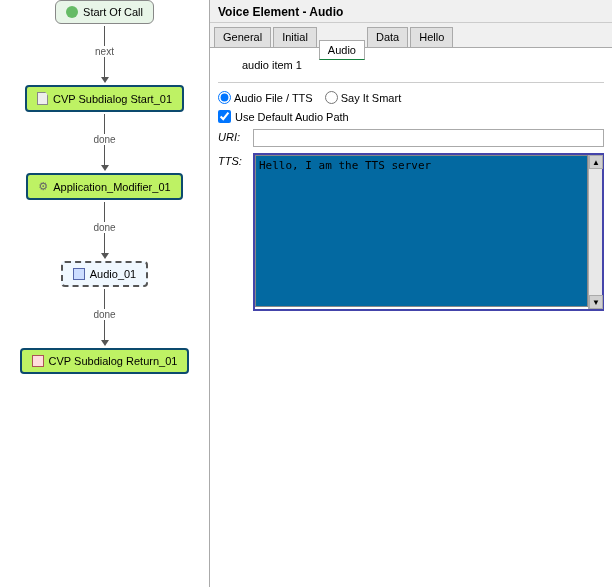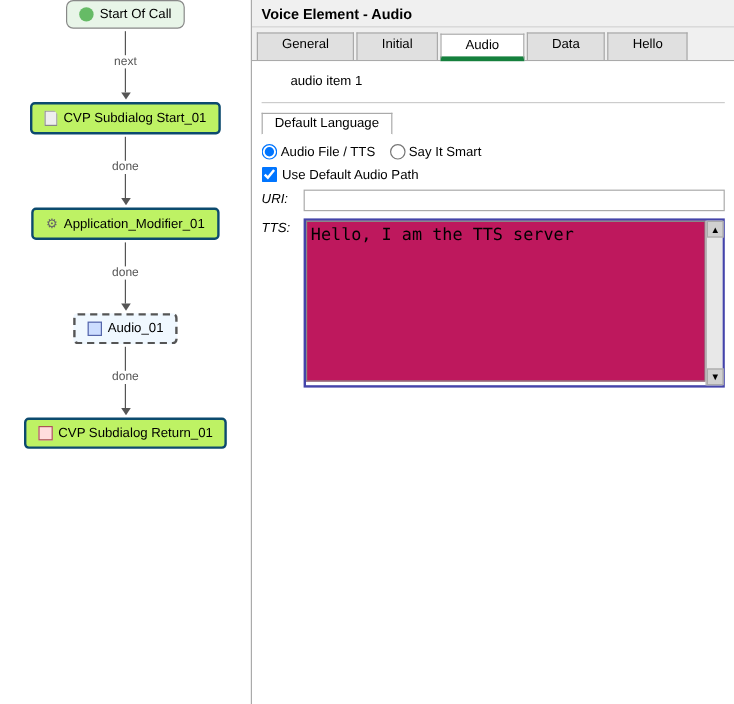--- a/index.html
+++ b/index.html
@@ -150,34 +150,34 @@
     }
 
     .tabs-row {
       display: flex;
       padding: 4px 4px 0;
       background: #f0f0f0;
       border-bottom: 1px solid #aaa;
     }
 
     .tab {
-      padding: 3px 20px;
+      padding: 3px 8px;
       border: 1px solid #aaa;
       background: #e0e0e0;
       cursor: pointer;
       font-size: 11px;
       margin-right: 2px;
       border-bottom: none;
     }
 
     .tab.active {
       background: #fff;
-      border-bottom: 4px solid #15803d;
-      position: relative;
-      top: 1px;
+      border-bottom: 1px solid #15803d;
+      position: relative;
+      top: 13px;
       z-index: 1;
     }
 
     .panel-content {
       padding: 8px;
       background: #fff;
       flex: 1;
       overflow-y: auto;
     }
 
@@ -265,25 +265,25 @@
       border: 1px solid #aaa;
       height: 18px;
       font-size: 11px;
       padding: 1px 3px;
       background: #fff;
     }
 
     .field-textarea {
       flex: 1;
       border: 1px solid #888;
-      font-size: 14px;
+      font-size: 11px;
       padding: 3px;
-      height: 134px;
+      height: 152px;
       resize: none;
-      background: #be185d;
+      background: #0369a1;
       outline: none;
     }
 
     .textarea-wrapper {
       flex: 1;
       position: relative;
       border: 2px solid #4444aa;
     }
 
     .scrollbar-v {
@@ -391,23 +391,20 @@
     <div class="tab">Data</div>
     <div class="tab">Hello</div>
   </div>
 
   <div class="panel-content">
 
     <div class="tree-sub-item">audio item 1</div>
 
     <hr class="divider">
 
-    <div class="sub-tab-row">
-      <div class="sub-tab active">Default Language</div>
-    </div>
 
     <div class="radio-group">
       <div class="radio-item">
         <input type="radio" name="audioType" checked="" style="">
         <label>Audio File / TTS</label>
       </div>
       <div class="radio-item">
         <input type="radio" name="audioType" style="">
         <label>Say It Smart</label>
       </div>

